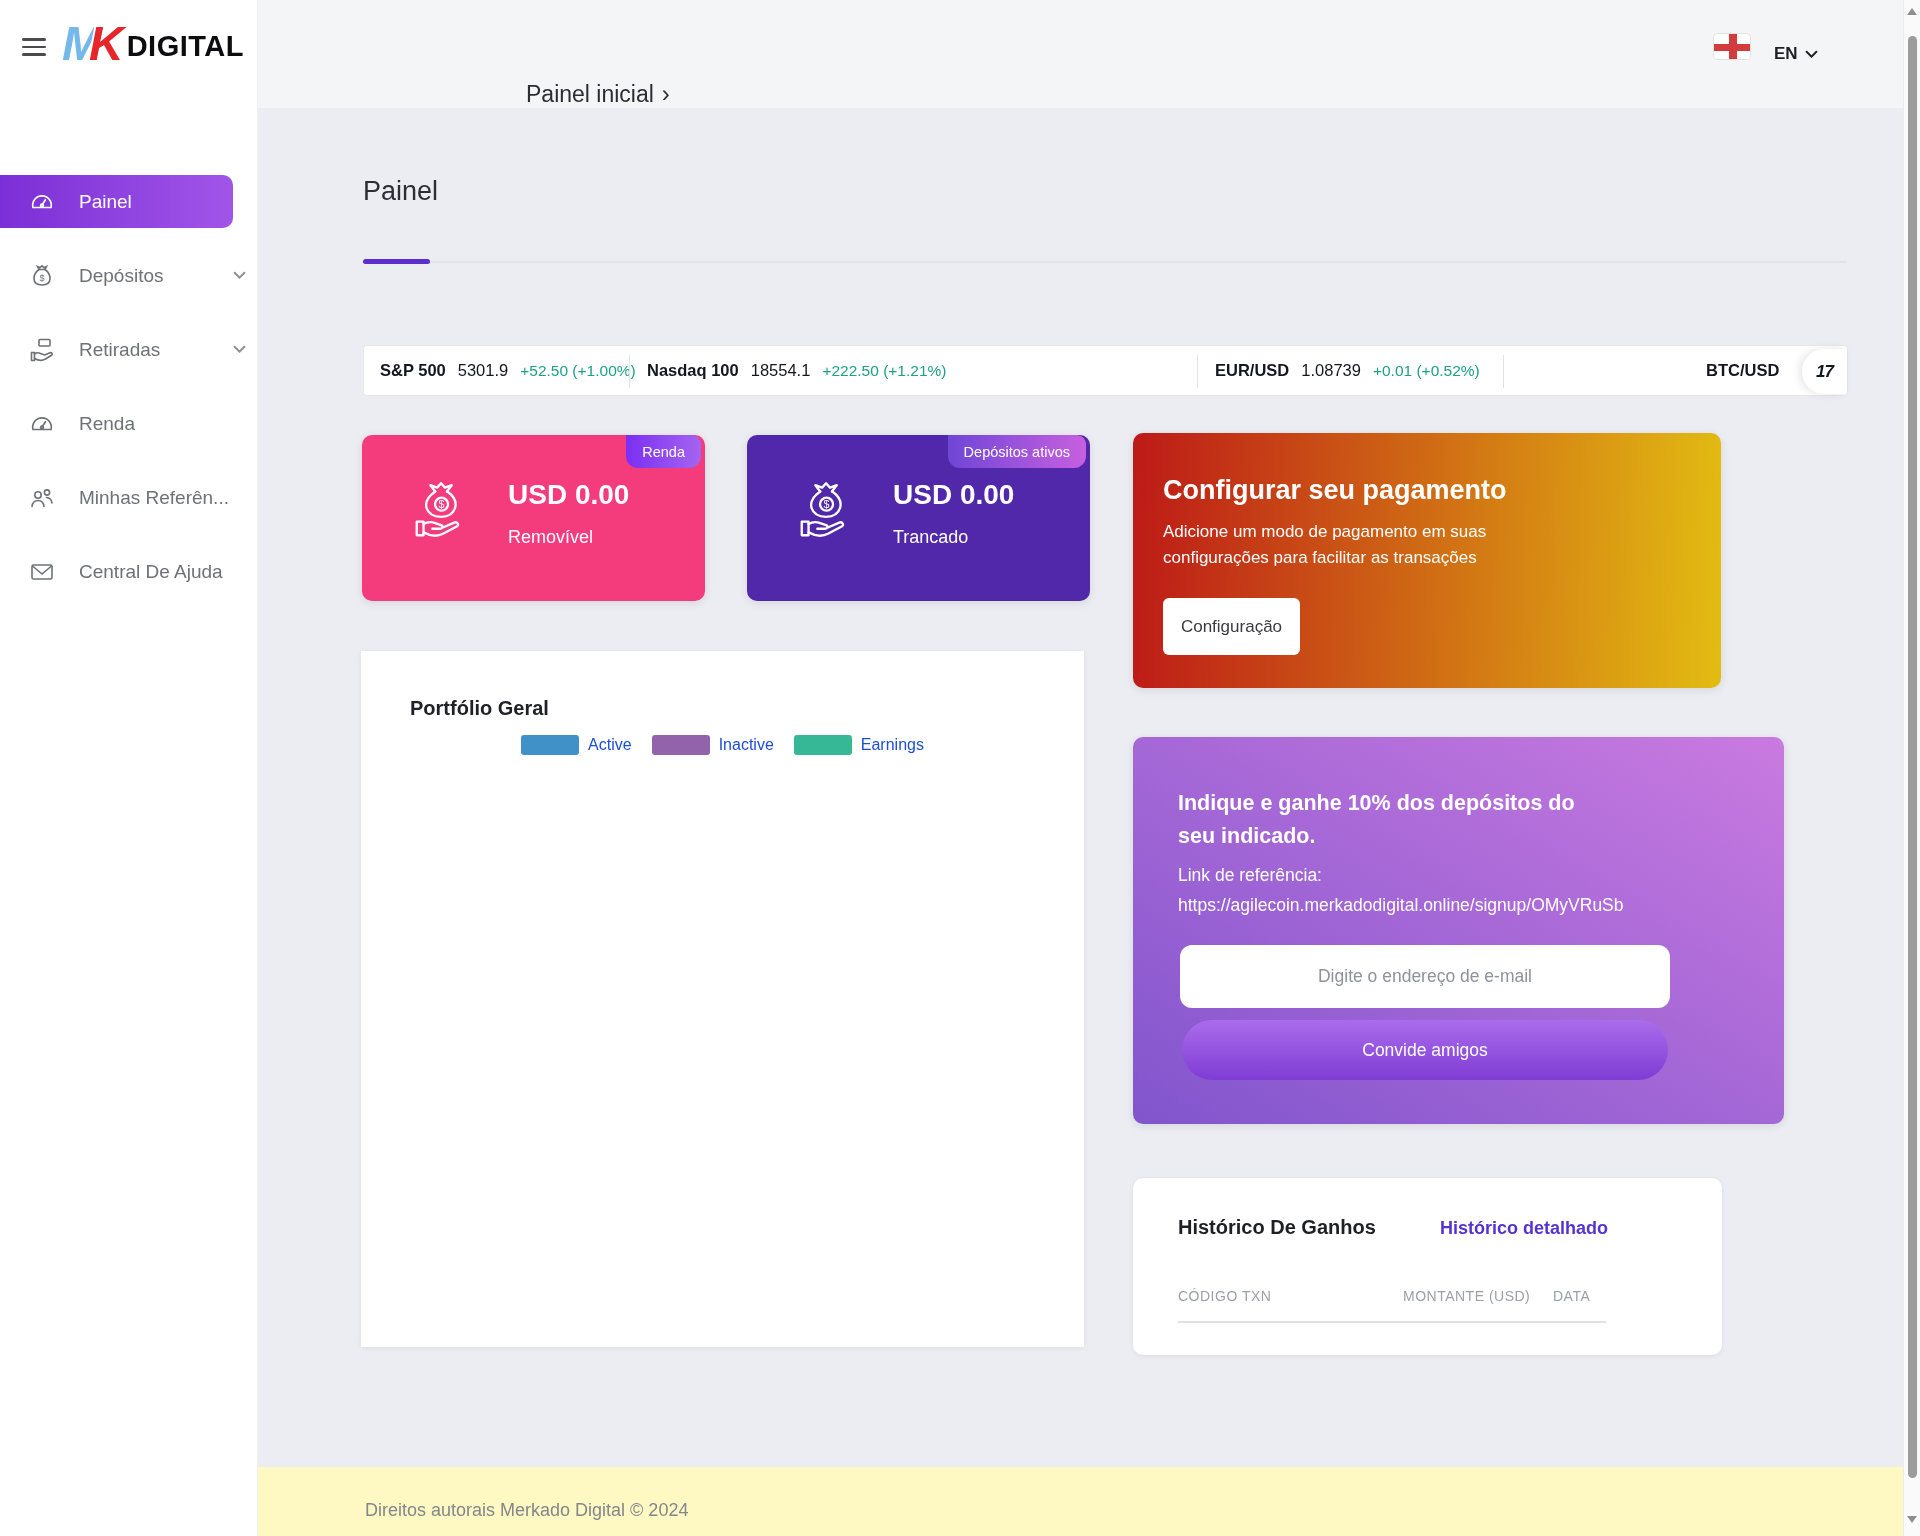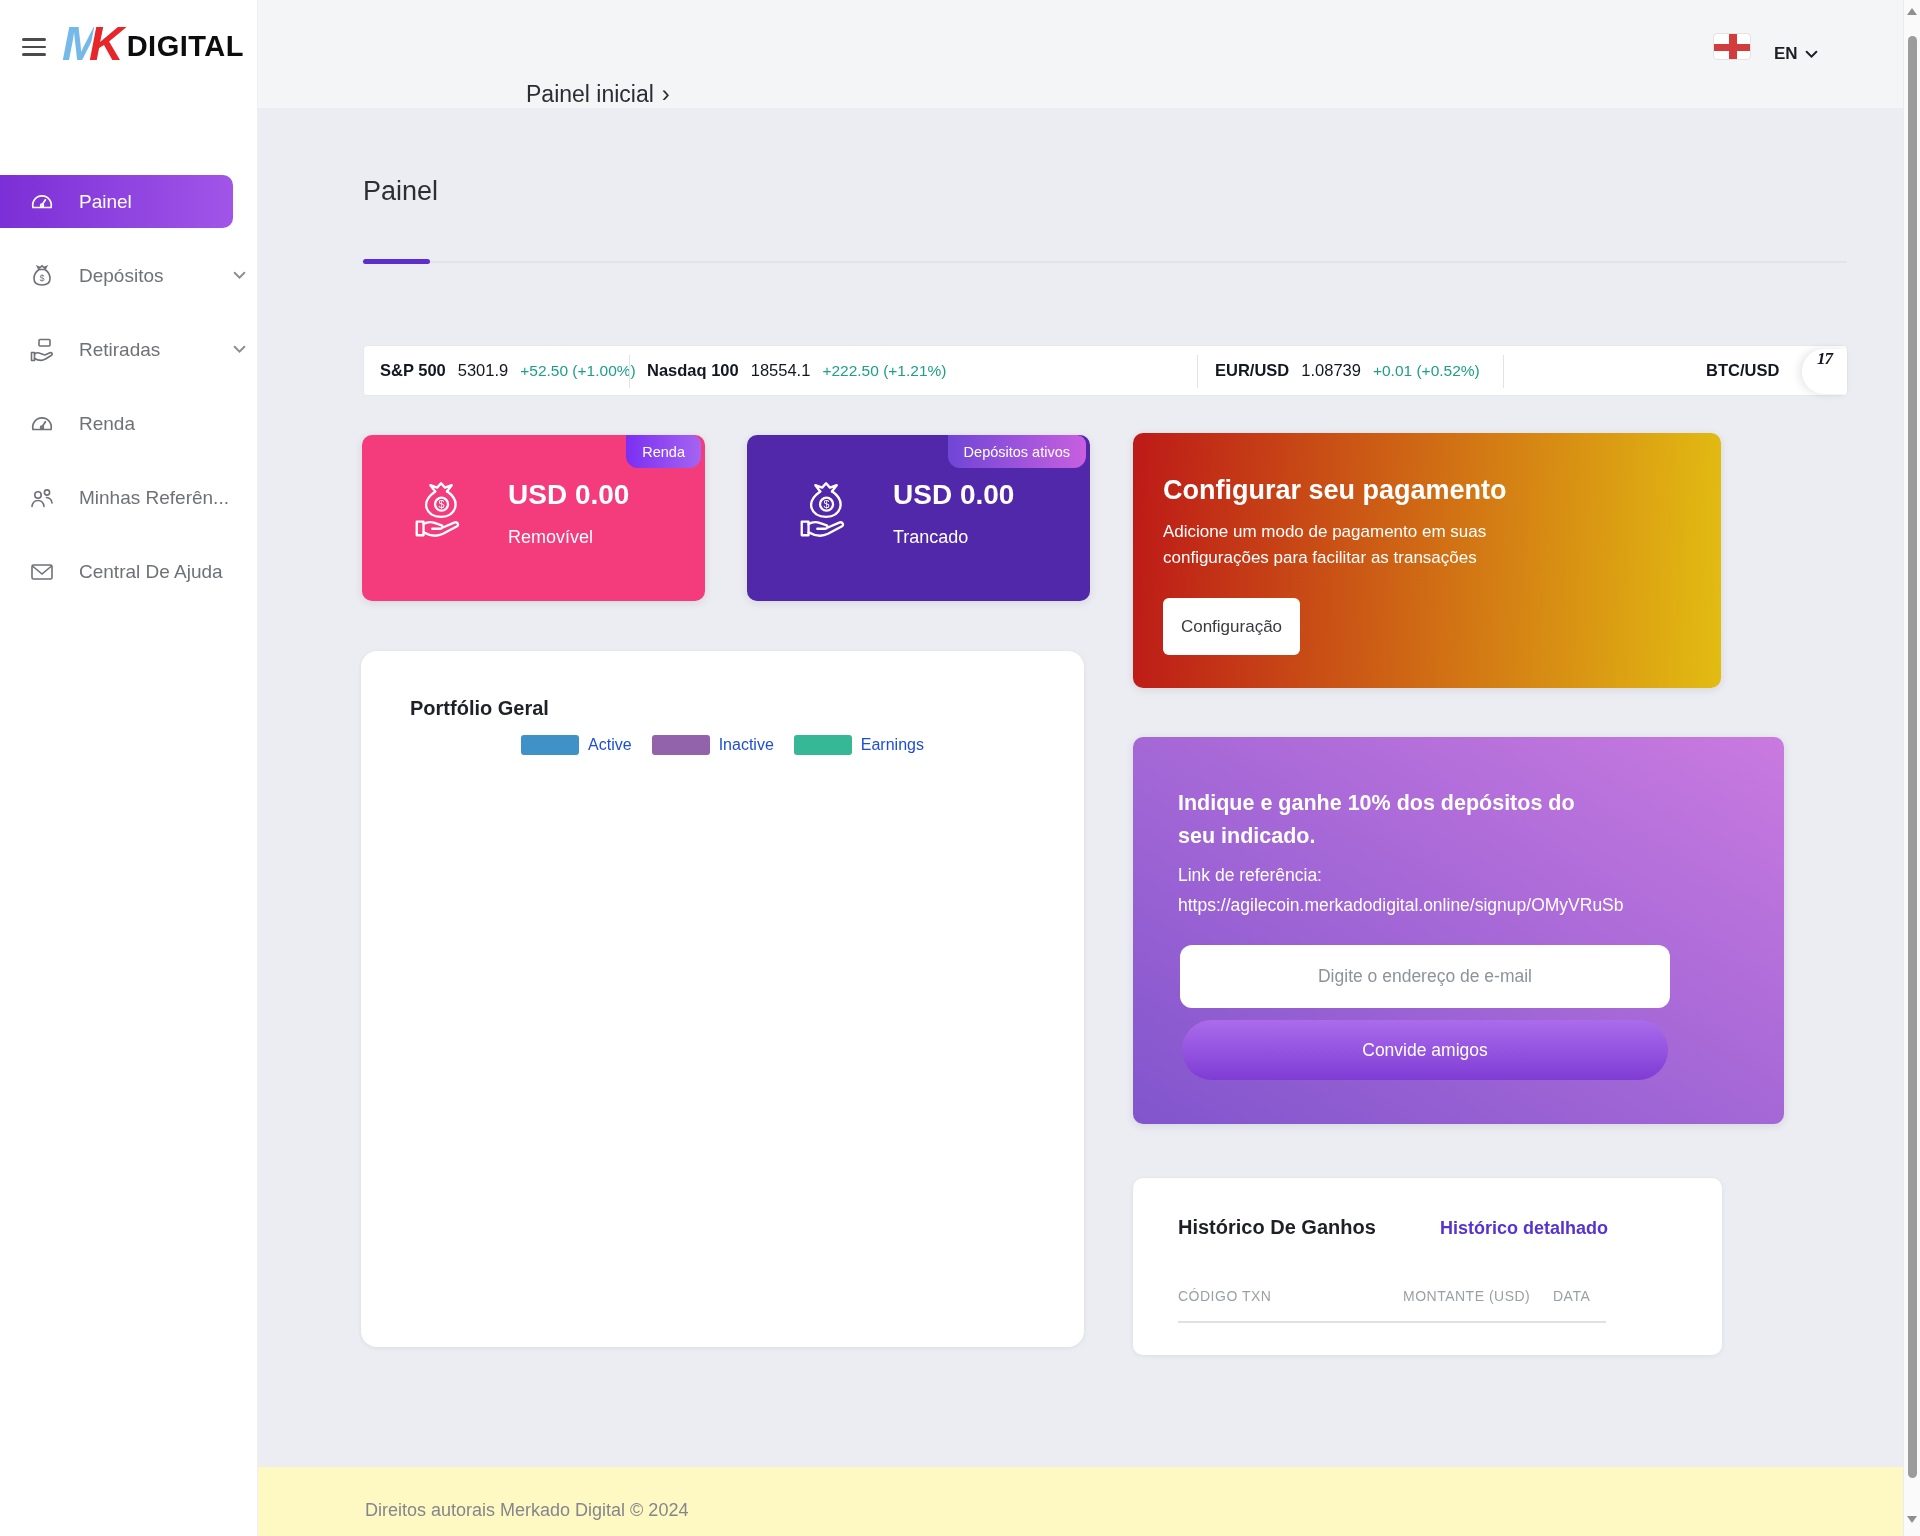--- a/index.html
+++ b/index.html
@@ -52,21 +52,21 @@
   .ticker { position:absolute; left:363px; top:345px; width:1485px; height:51px; background:#ffffff;
             border:1px solid #e7e8ec; border-radius:4px; }
   .tk-group { position:absolute; top:0; height:100%; display:flex; align-items:center; gap:12px;
               white-space:nowrap; cursor:pointer; }
   .tk-sym { font-size:16.5px; font-weight:700; color:#131722; }
   .tk-val { font-size:16.5px; color:#131722; }
   .tk-chg { font-size:15.5px; }
   .tk-div { position:absolute; top:9px; width:1px; height:33px; background:#e0e3eb; }
   .tv-pill { position:absolute; right:0; top:3px; width:45px; height:45px; background:#fff;
              border-radius:22px 4px 4px 22px; box-shadow:-3px 0 8px rgba(0,0,0,.10);
-             display:flex; align-items:flex-start; justify-content:center; cursor:pointer;font-family:Liberation Serif, serif; }
+             display:flex; align-items:center; justify-content:center; cursor:pointer; }
   .tv-pill span { font-size:17px; font-weight:800; color:#131722; font-style:italic; letter-spacing:-1px; }
 
   
   .bcard { position:absolute; top:435px; width:343px; height:166px; border-radius:10px;
            box-shadow:0 2px 8px rgba(30,30,60,.10); }
   .bcard .badge { position:absolute; top:0; right:4px; height:33px; padding:0 16px;
                   display:flex; align-items:center; color:#fff; font-size:14.5px;
                   background:linear-gradient(90deg,#7b2ff2,#a564f0);
                   border-radius:0 9px 12px 12px; }
   .bcard.purple .badge { background:linear-gradient(90deg,#6f46d6,#c85fe0); }
@@ -77,21 +77,21 @@
   
   .pay-card { position:absolute; left:1133px; top:433px; width:588px; height:255px; border-radius:10px;
               background:linear-gradient(92deg,#bd1a17,#e2bc12); box-shadow:0 2px 8px rgba(30,30,60,.10); }
   .pay-title { position:absolute; left:30px; top:42px; font-size:27px; font-weight:600; color:#fff; }
   .pay-body { position:absolute; left:30px; top:86px; font-size:17px; line-height:26px; color:#fff; }
   .pay-btn { position:absolute; left:30px; top:165px; width:137px; height:57px; background:#fff;
              border:none; border-radius:6px; font-family:inherit; font-size:17px; color:#3a3a40; cursor:pointer; }
 
   
   .pf-card { position:absolute; left:361px; top:651px; width:723px; height:696px; background:#fff;
-             border-radius:16px; box-shadow:0 1px 5px rgba(30,30,60,.07); }
+             border-radius:0; box-shadow:0 1px 5px rgba(30,30,60,.07); }
   .pf-title { position:absolute; left:49px; top:46px; font-size:20px; font-weight:700; color:#1f2128; }
   .legend { position:absolute; left:0; top:84px; width:100%; display:flex; justify-content:center;
             align-items:center; gap:20px; }
   .leg-item { display:flex; align-items:center; gap:9px; cursor:pointer; }
   .leg-swatch { width:58px; height:20px; border-radius:3px; }
   .leg-label { font-size:16px; color:#1d4ed8; }
 
   
   .ref-card { position:absolute; left:1133px; top:737px; width:651px; height:387px; border-radius:10px;
               background:linear-gradient(to top right,#8155cd,#c97ae0); box-shadow:0 2px 8px rgba(30,30,60,.10); }

